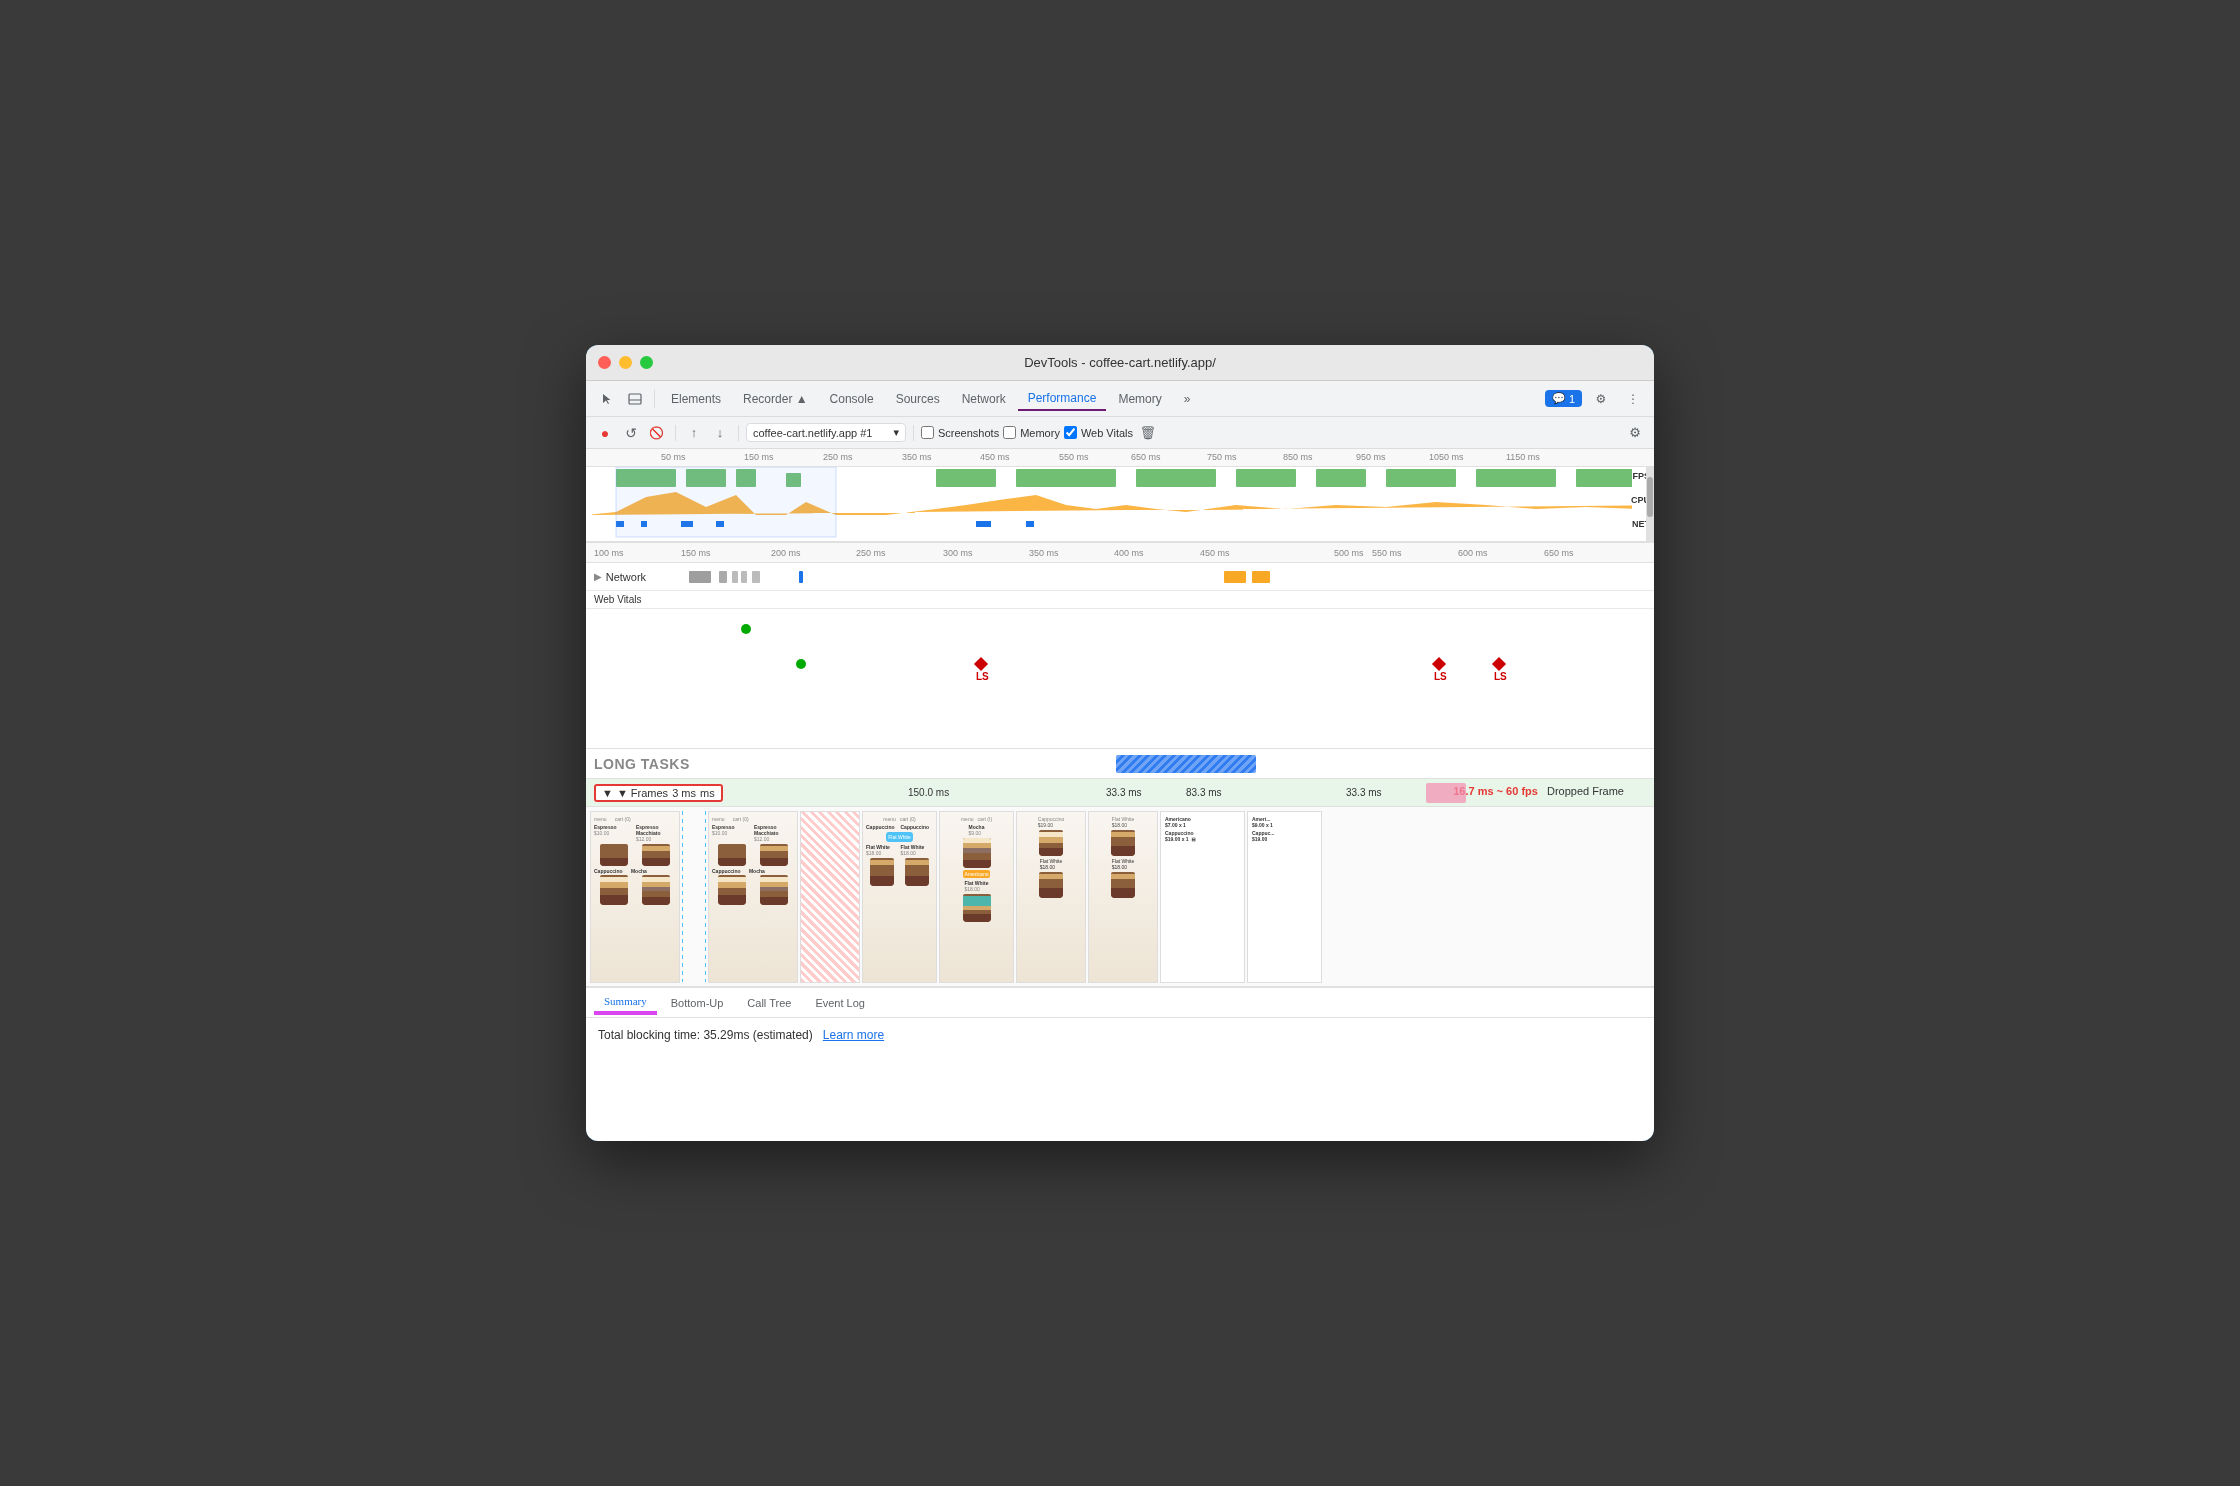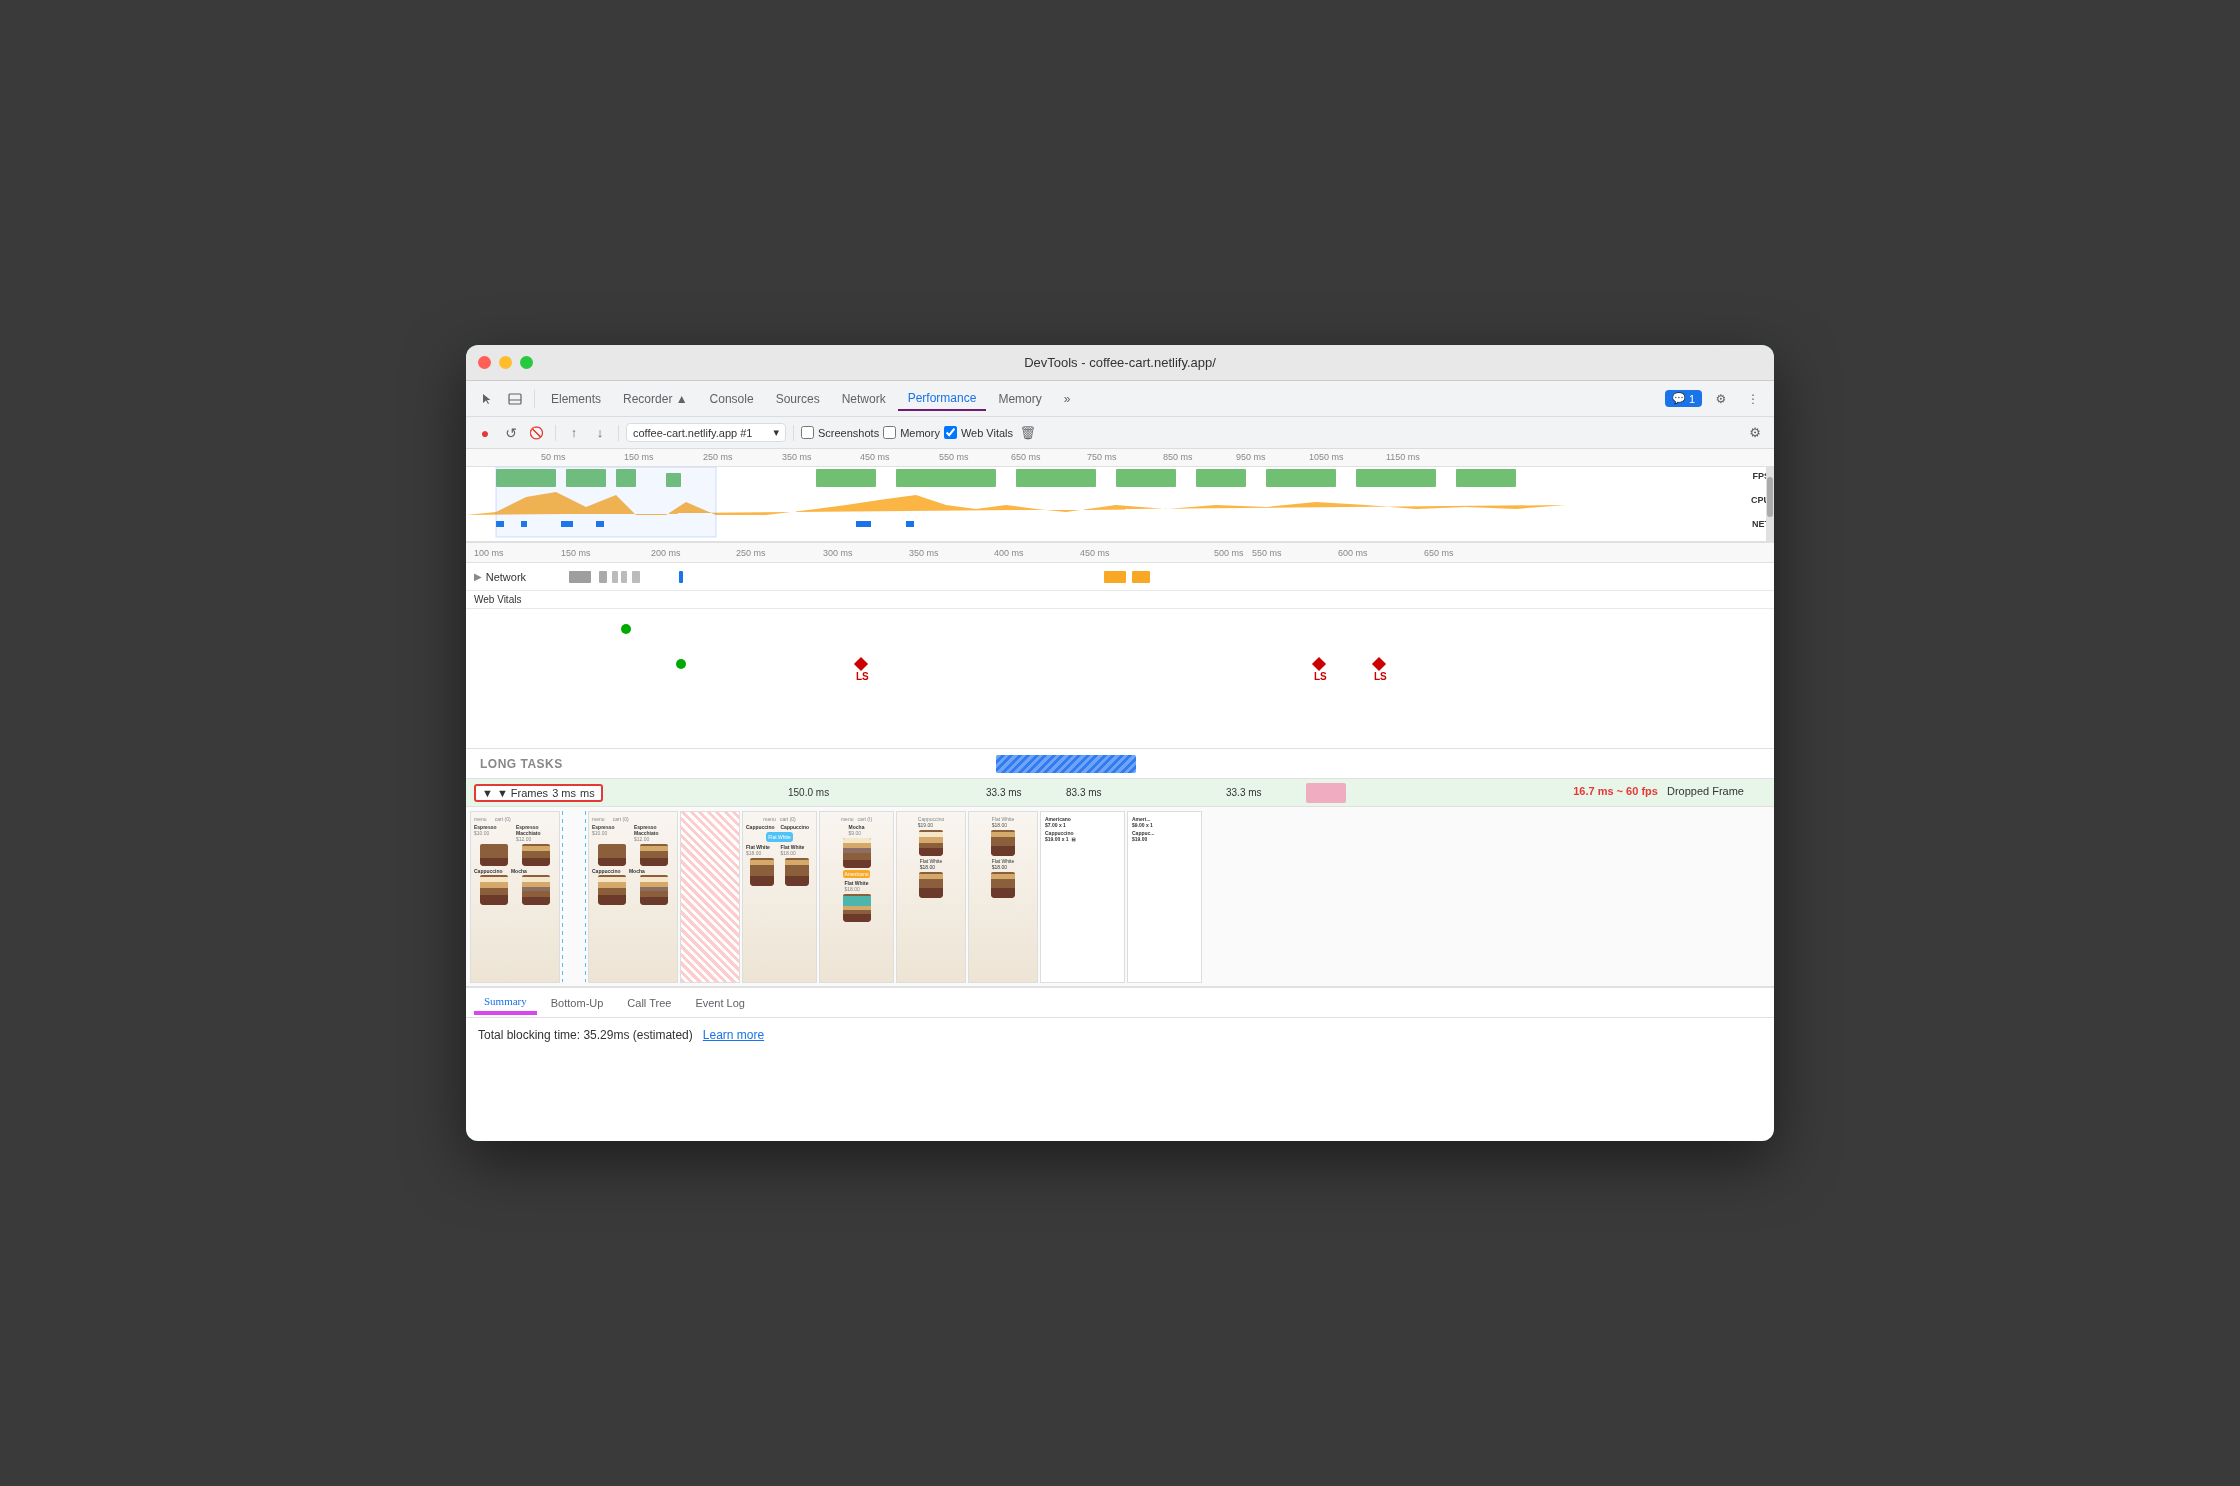--- a/index.html
+++ b/index.html
@@ -5,21 +5,21 @@
     * { box-sizing: border-box; margin: 0; padding: 0; }
     body {
       background: #3a3a3a;
       display: flex;
       justify-content: center;
       align-items: center;
       min-height: 100vh;
       font-family: -apple-system, BlinkMacSystemFont, 'Segoe UI', sans-serif;
     }
     .window {
-      width: 1308px;
+      width: 1068px;
       background: #0369a1;
       border-radius: 12px;
       box-shadow: 0 20px 60px rgba(0,0,0,0.5);
       overflow: hidden;
     }
     .title-bar {
       background: #e8e8e8;
       height: 36px;
       display: flex;
       align-items: center;
@@ -282,22 +282,22 @@
       background: #0a0;
       border-radius: 50%;
       position: absolute;
     }
     .long-tasks-section {
       height: 30px;
       background: #fff;
       border-bottom: 1px solid #e0e0e0;
       display: flex;
       align-items: center;
-      padding: 0 14px;
-      font-size: 12px;
+      padding: 0 8px;
+      font-size: 14px;
       color: #888;
       font-weight: 600;
       letter-spacing: 0.5px;
       position: relative;
     }
     .long-task-block {
       position: absolute;
       height: 18px;
       top: 6px;
       background: #1a6ef0;

